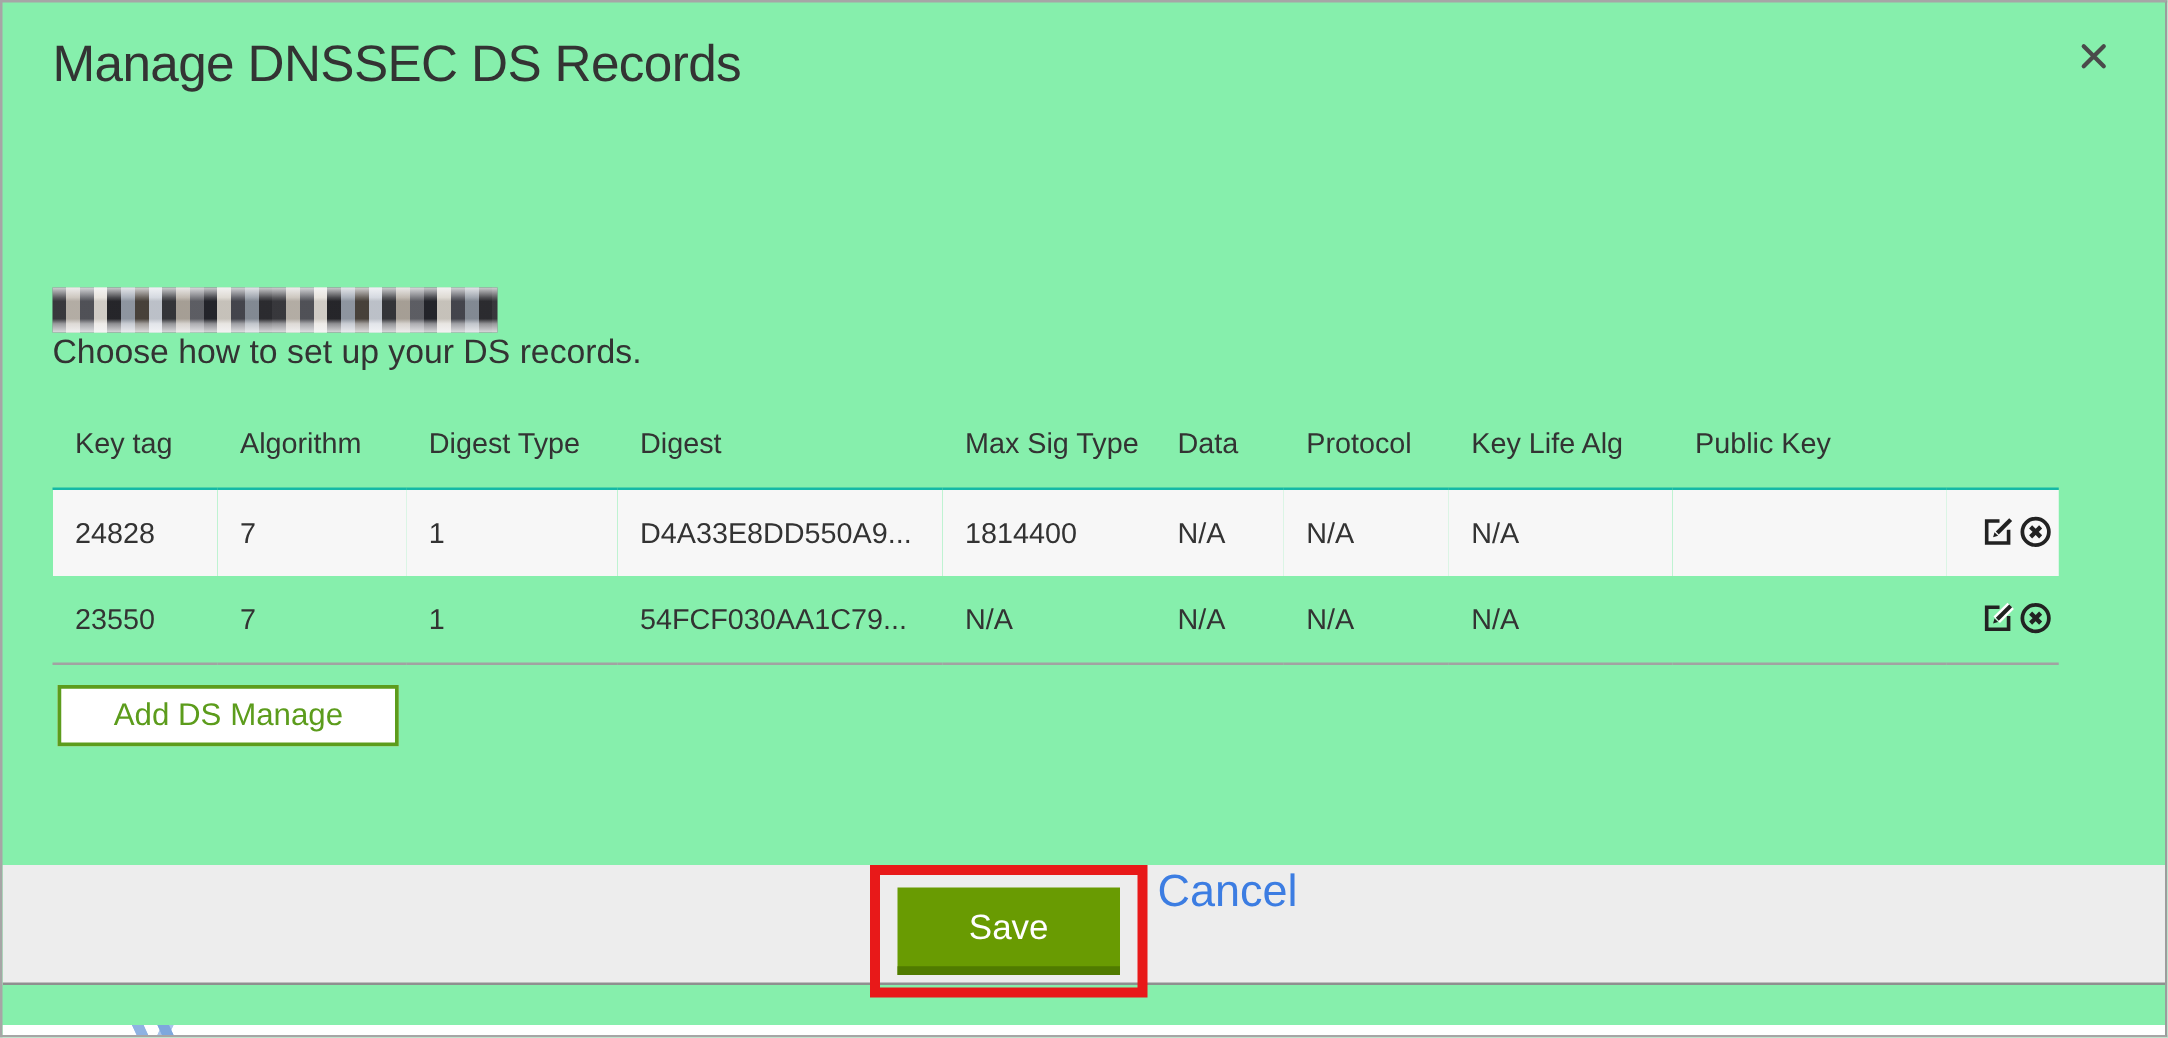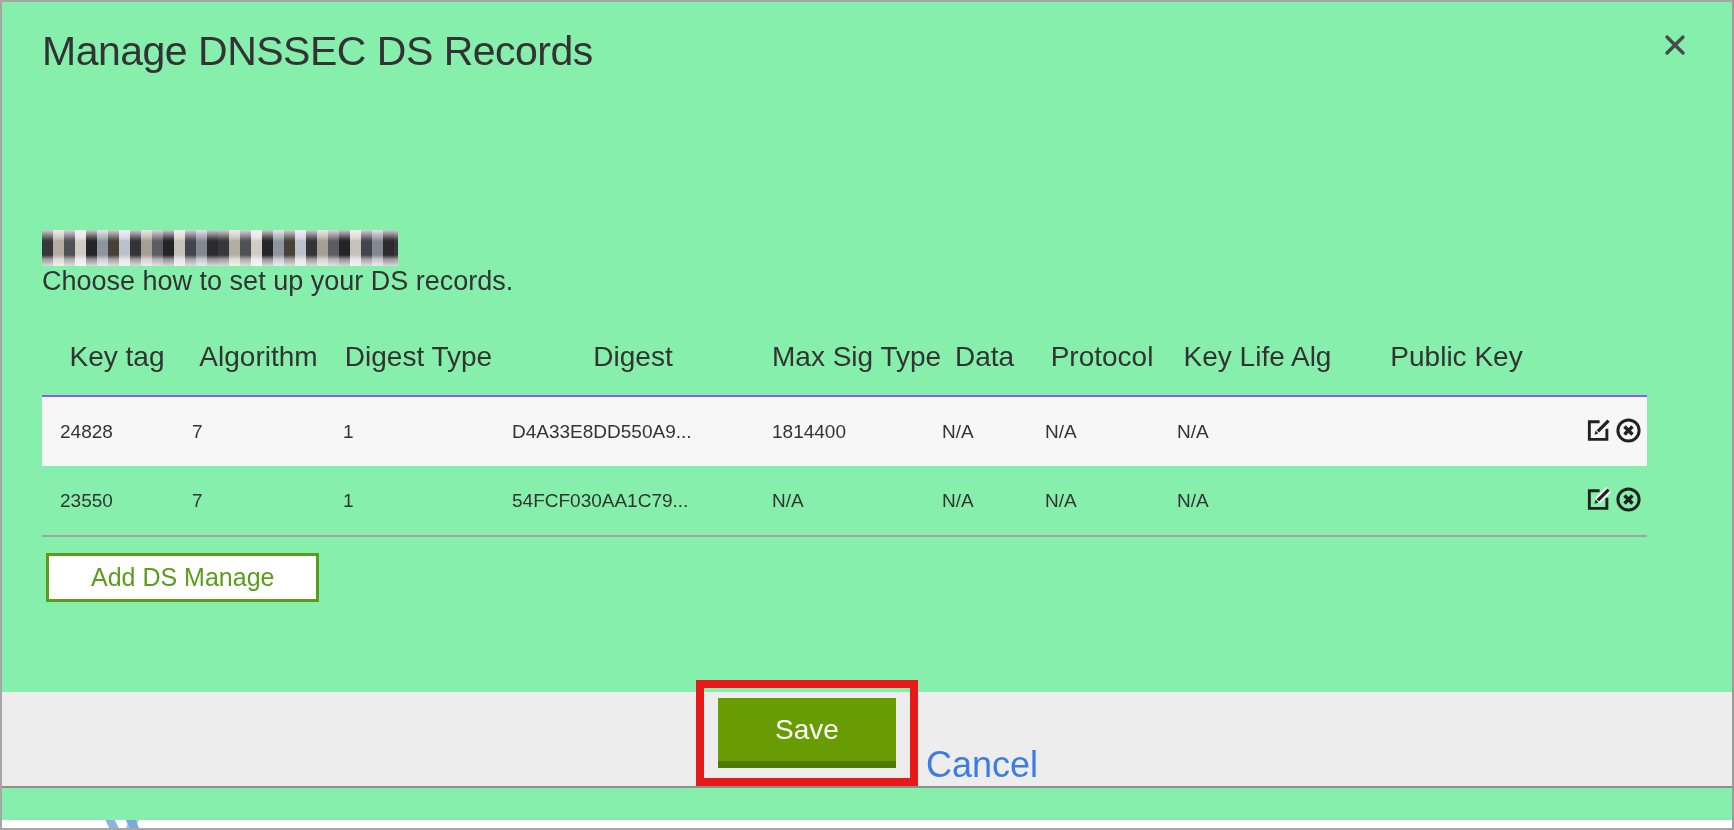--- a/index.html
+++ b/index.html
@@ -34,43 +34,43 @@
         #3a3a3e 0 11px, #c3bcb2 11px 22px, #55565c 22px 33px, #e4dfd7 33px 44px,
         #26262a 44px 55px, #9aa2ad 55px 66px, #4b443c 66px 77px, #cdd2da 77px 88px,
         #35363a 88px 99px, #b4aca1 99px 110px, #63646a 110px 121px, #23242a 121px 132px,
         #d8d3ca 132px 143px, #474850 143px 154px, #8d959f 154px 165px, #2c2c30 165px 176px);
   }
 
   .instructions { font-size:27px; color:#333; }
 
   table.ds-table { margin-top:20px; width:1605px; border-collapse:collapse; table-layout:fixed; }
   .ds-table th {
-    text-align:center; font-weight:400; font-size:28px; color:#333;
-    padding:24px 0 22px 18px; border-bottom:2px solid #8b5cf6; white-space:nowrap;
+    text-align:left; font-weight:400; font-size:23px; color:#333;
+    padding:24px 0 22px 18px; border-bottom:2px solid #14b8a6; white-space:nowrap;
   }
   .ds-table td {
-    height:70px; font-size:19px; color:#333; padding-left:18px;
+    height:70px; font-size:23px; color:#333; padding-left:18px;
     vertical-align:middle; white-space:nowrap; overflow:hidden;
   }
   .ds-table tr.row-alt { background:#f7f7f7; }
   .ds-table tbody tr:last-child td { border-bottom:2px solid #a2a2a2; }
   .actions-cell { text-align:right; padding-right:4px !important; }
   .icon-btn { background:none; border:none; padding:0; cursor:pointer; vertical-align:middle; }
   .icon-btn + .icon-btn { margin-left:1px; }
 
   .add-btn {
     display:inline-block; margin-top:16px; margin-left:4px;
     border:3px solid #5c9c1c; background:#fff; color:#5c9c1c;
     font-size:25px; font-family:inherit; padding:7px 42px; cursor:pointer;
   }
 
   .footer {
     position:absolute; left:0; right:0; top:690px; height:96px;
     background:#ededed; border-bottom:2px solid #8f8f8f;
-    display:flex; align-items:flex-end; justify-content:center;
+    display:flex; align-items:flex-start; justify-content:center;
   }
   .annotation-box {
     border:8px solid #e81919; padding:10px 14px; display:inline-block;
   }
   .save-btn {
     width:178px; height:70px; background:#699b02; border:none;
     border-bottom:7px solid #507b00; color:#fff; font-size:28px;
     font-family:inherit; cursor:pointer;
   }
   .cancel-link {

